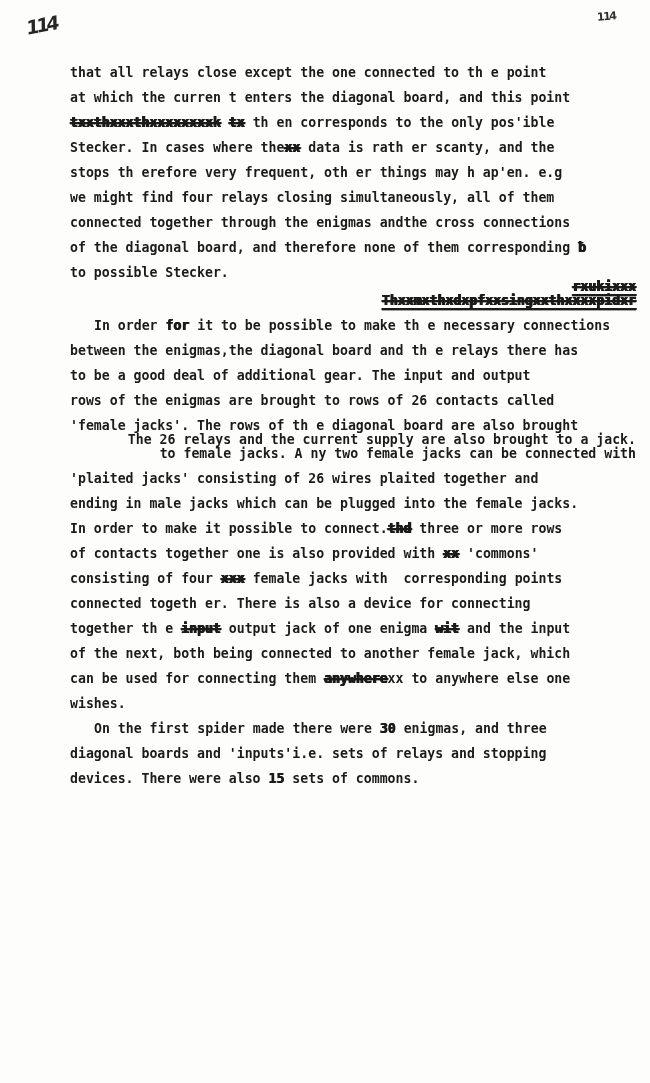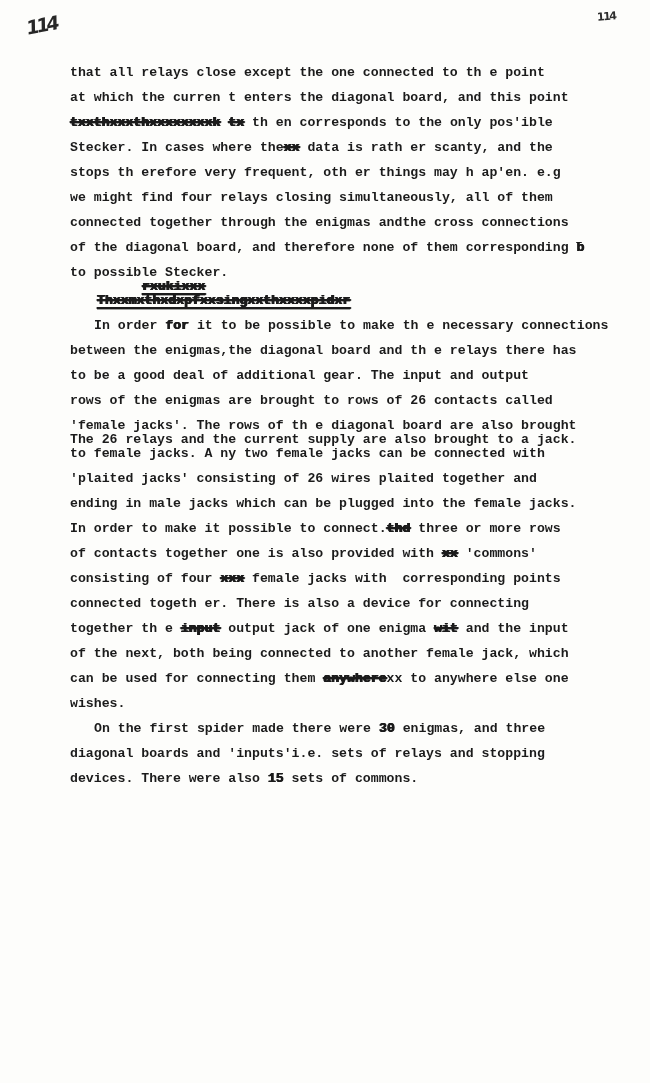--- a/index.html
+++ b/index.html
@@ -26,22 +26,22 @@
     letter-spacing:-1.5px;
     transform:rotate(-4deg);
     color:#2e2e2e;
   }
   .doc{
     position:absolute;left:70px;top:60px;width:566px;
     font-size:13.2px;font-weight:bold;
     line-height:25px;
     white-space:pre;
   }
-  .line{height:25px;font-family:Liberation Mono, monospace;}
-  .line.tight{margin-top:-11px;}
+  .line{height:25px;}
+  .line.tight{margin-top:-11px;text-align:right;}
   
   .ov{text-shadow:0.6px 0 currentColor,-0.3px 0 currentColor;}
   
   .strike{
     text-decoration:line-through;
     text-decoration-thickness:2px;
     text-shadow:0.7px 0 currentColor,-0.4px 0 currentColor,0 0.4px currentColor;
   }
   
   .strike.ul{

